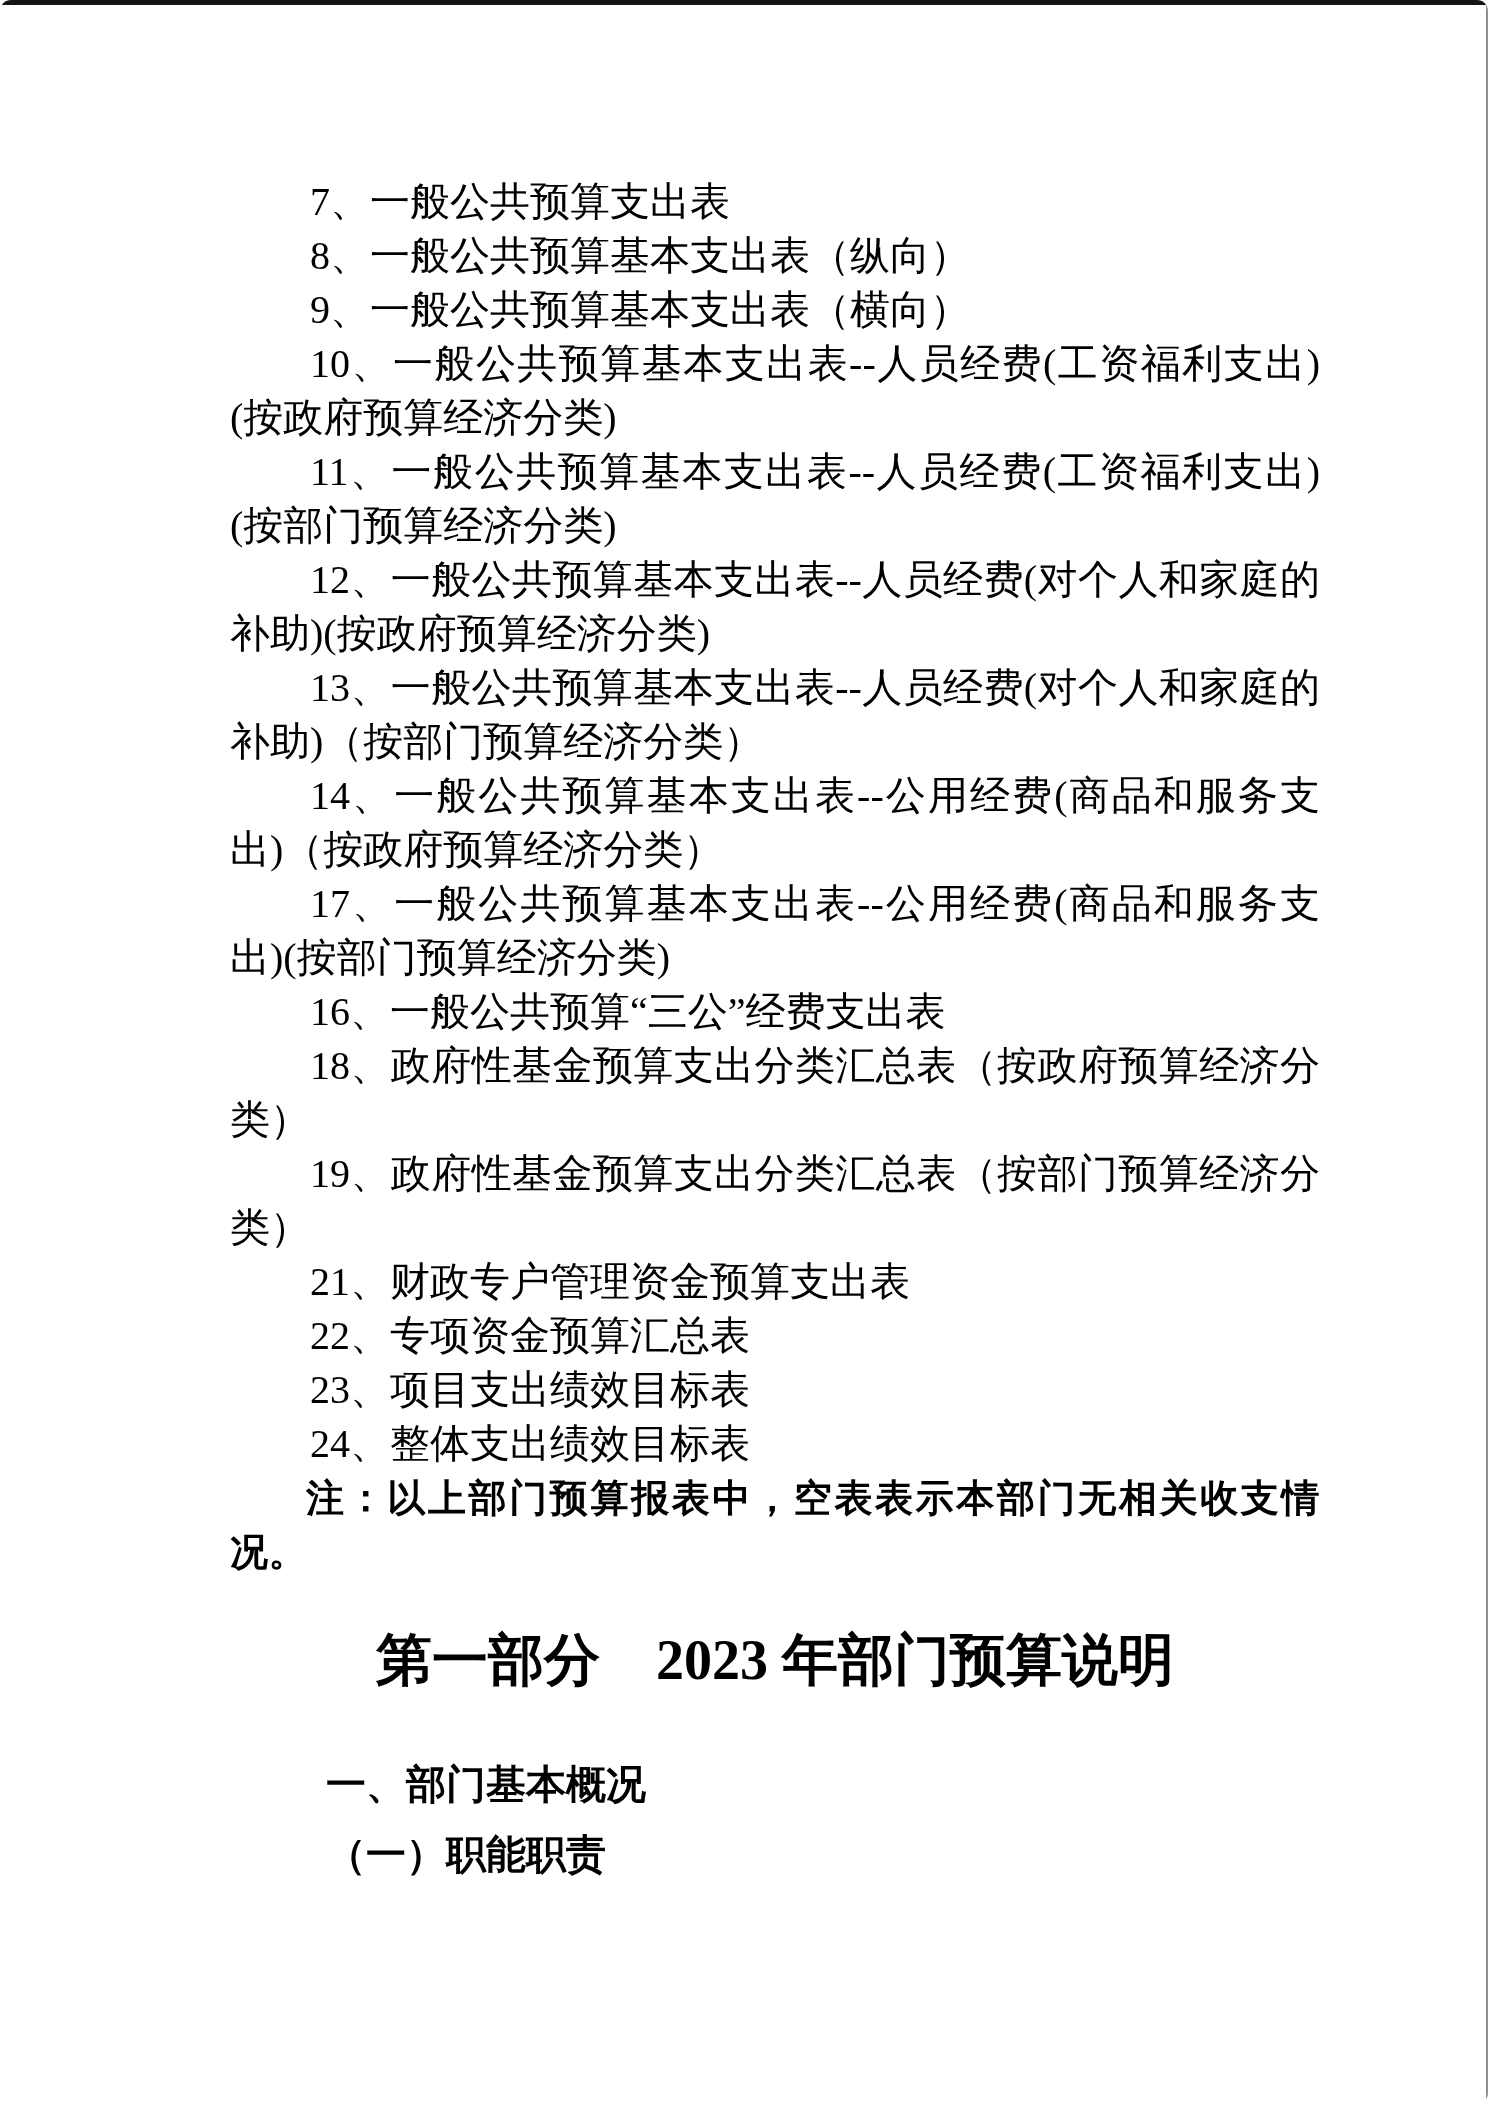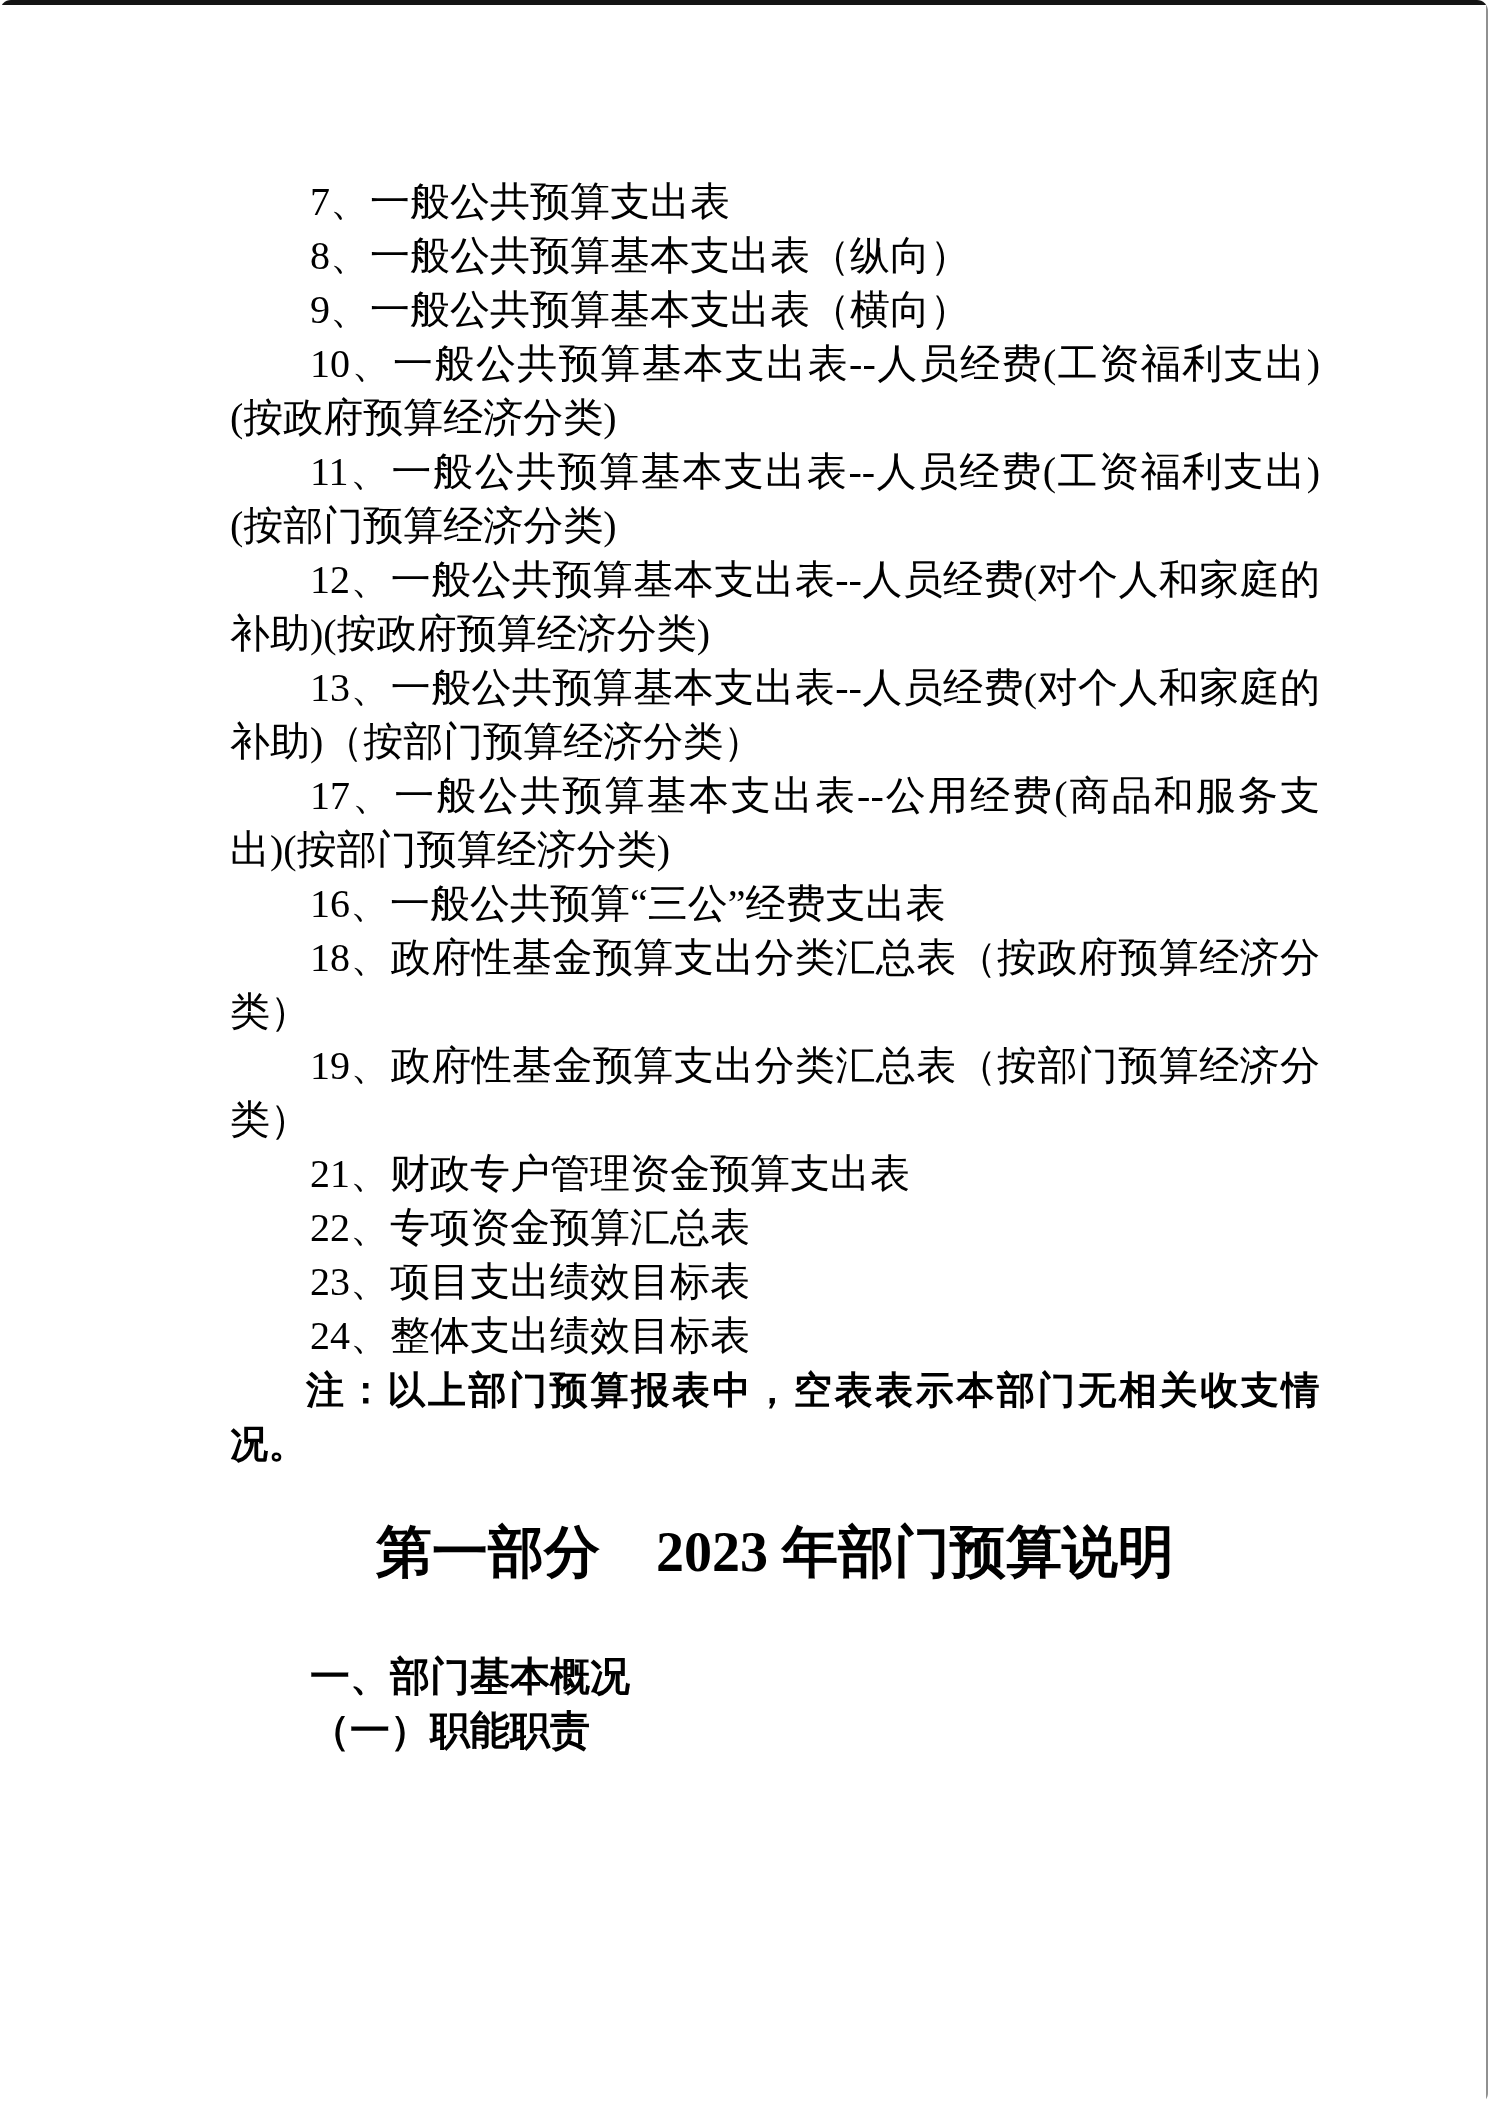--- a/index.html
+++ b/index.html
@@ -54,41 +54,42 @@
     text-align: center;
     text-indent: 0;
     font-family: "Liberation Serif", "DejaVu Serif", serif;
   }
   p.sub-heading {
     font-family: "Liberation Sans", "DejaVu Sans", sans-serif;
     font-weight: bold;
     font-size: 40px;
     line-height: 54px;
     text-indent: 2em;
-    margin: 0;
+    margin: 16px;
   }
   p.sub-heading.first {
     margin-top: 65px;
   }
 </style>
 </head>
 <body>
 
 <div class="page">
   <div class="top-edge"></div>
   <div class="right-edge"></div>
 
   <div class="content">
     <p>7、一般公共预算支出表</p>
     <p>8、一般公共预算基本支出表（纵向）</p>
     <p>9、一般公共预算基本支出表（横向）</p>
     <p>10、一般公共预算基本支出表--人员经费(工资福利支出)(按政府预算经济分类)</p>
     <p>11、一般公共预算基本支出表--人员经费(工资福利支出)(按部门预算经济分类)</p>
     <p>12、一般公共预算基本支出表--人员经费(对个人和家庭的补助)(按政府预算经济分类)</p>
     <p>13、一般公共预算基本支出表--人员经费(对个人和家庭的补助)（按部门预算经济分类）</p>
+    <p>14、一般公共预算基本支出表--公用经费(商品和服务支出)（按政府预算经济分类）</p>
     <p>17、一般公共预算基本支出表--公用经费(商品和服务支出)(按部门预算经济分类)</p>
     <p>16、一般公共预算“三公”经费支出表</p>
     <p>18、政府性基金预算支出分类汇总表（按政府预算经济分类）</p>
     <p>19、政府性基金预算支出分类汇总表（按部门预算经济分类）</p>
     <p>21、财政专户管理资金预算支出表</p>
     <p>22、专项资金预算汇总表</p>
     <p>23、项目支出绩效目标表</p>
     <p>24、整体支出绩效目标表</p>
 
     <p class="note">注：以上部门预算报表中，空表表示本部门无相关收支情况。</p>

